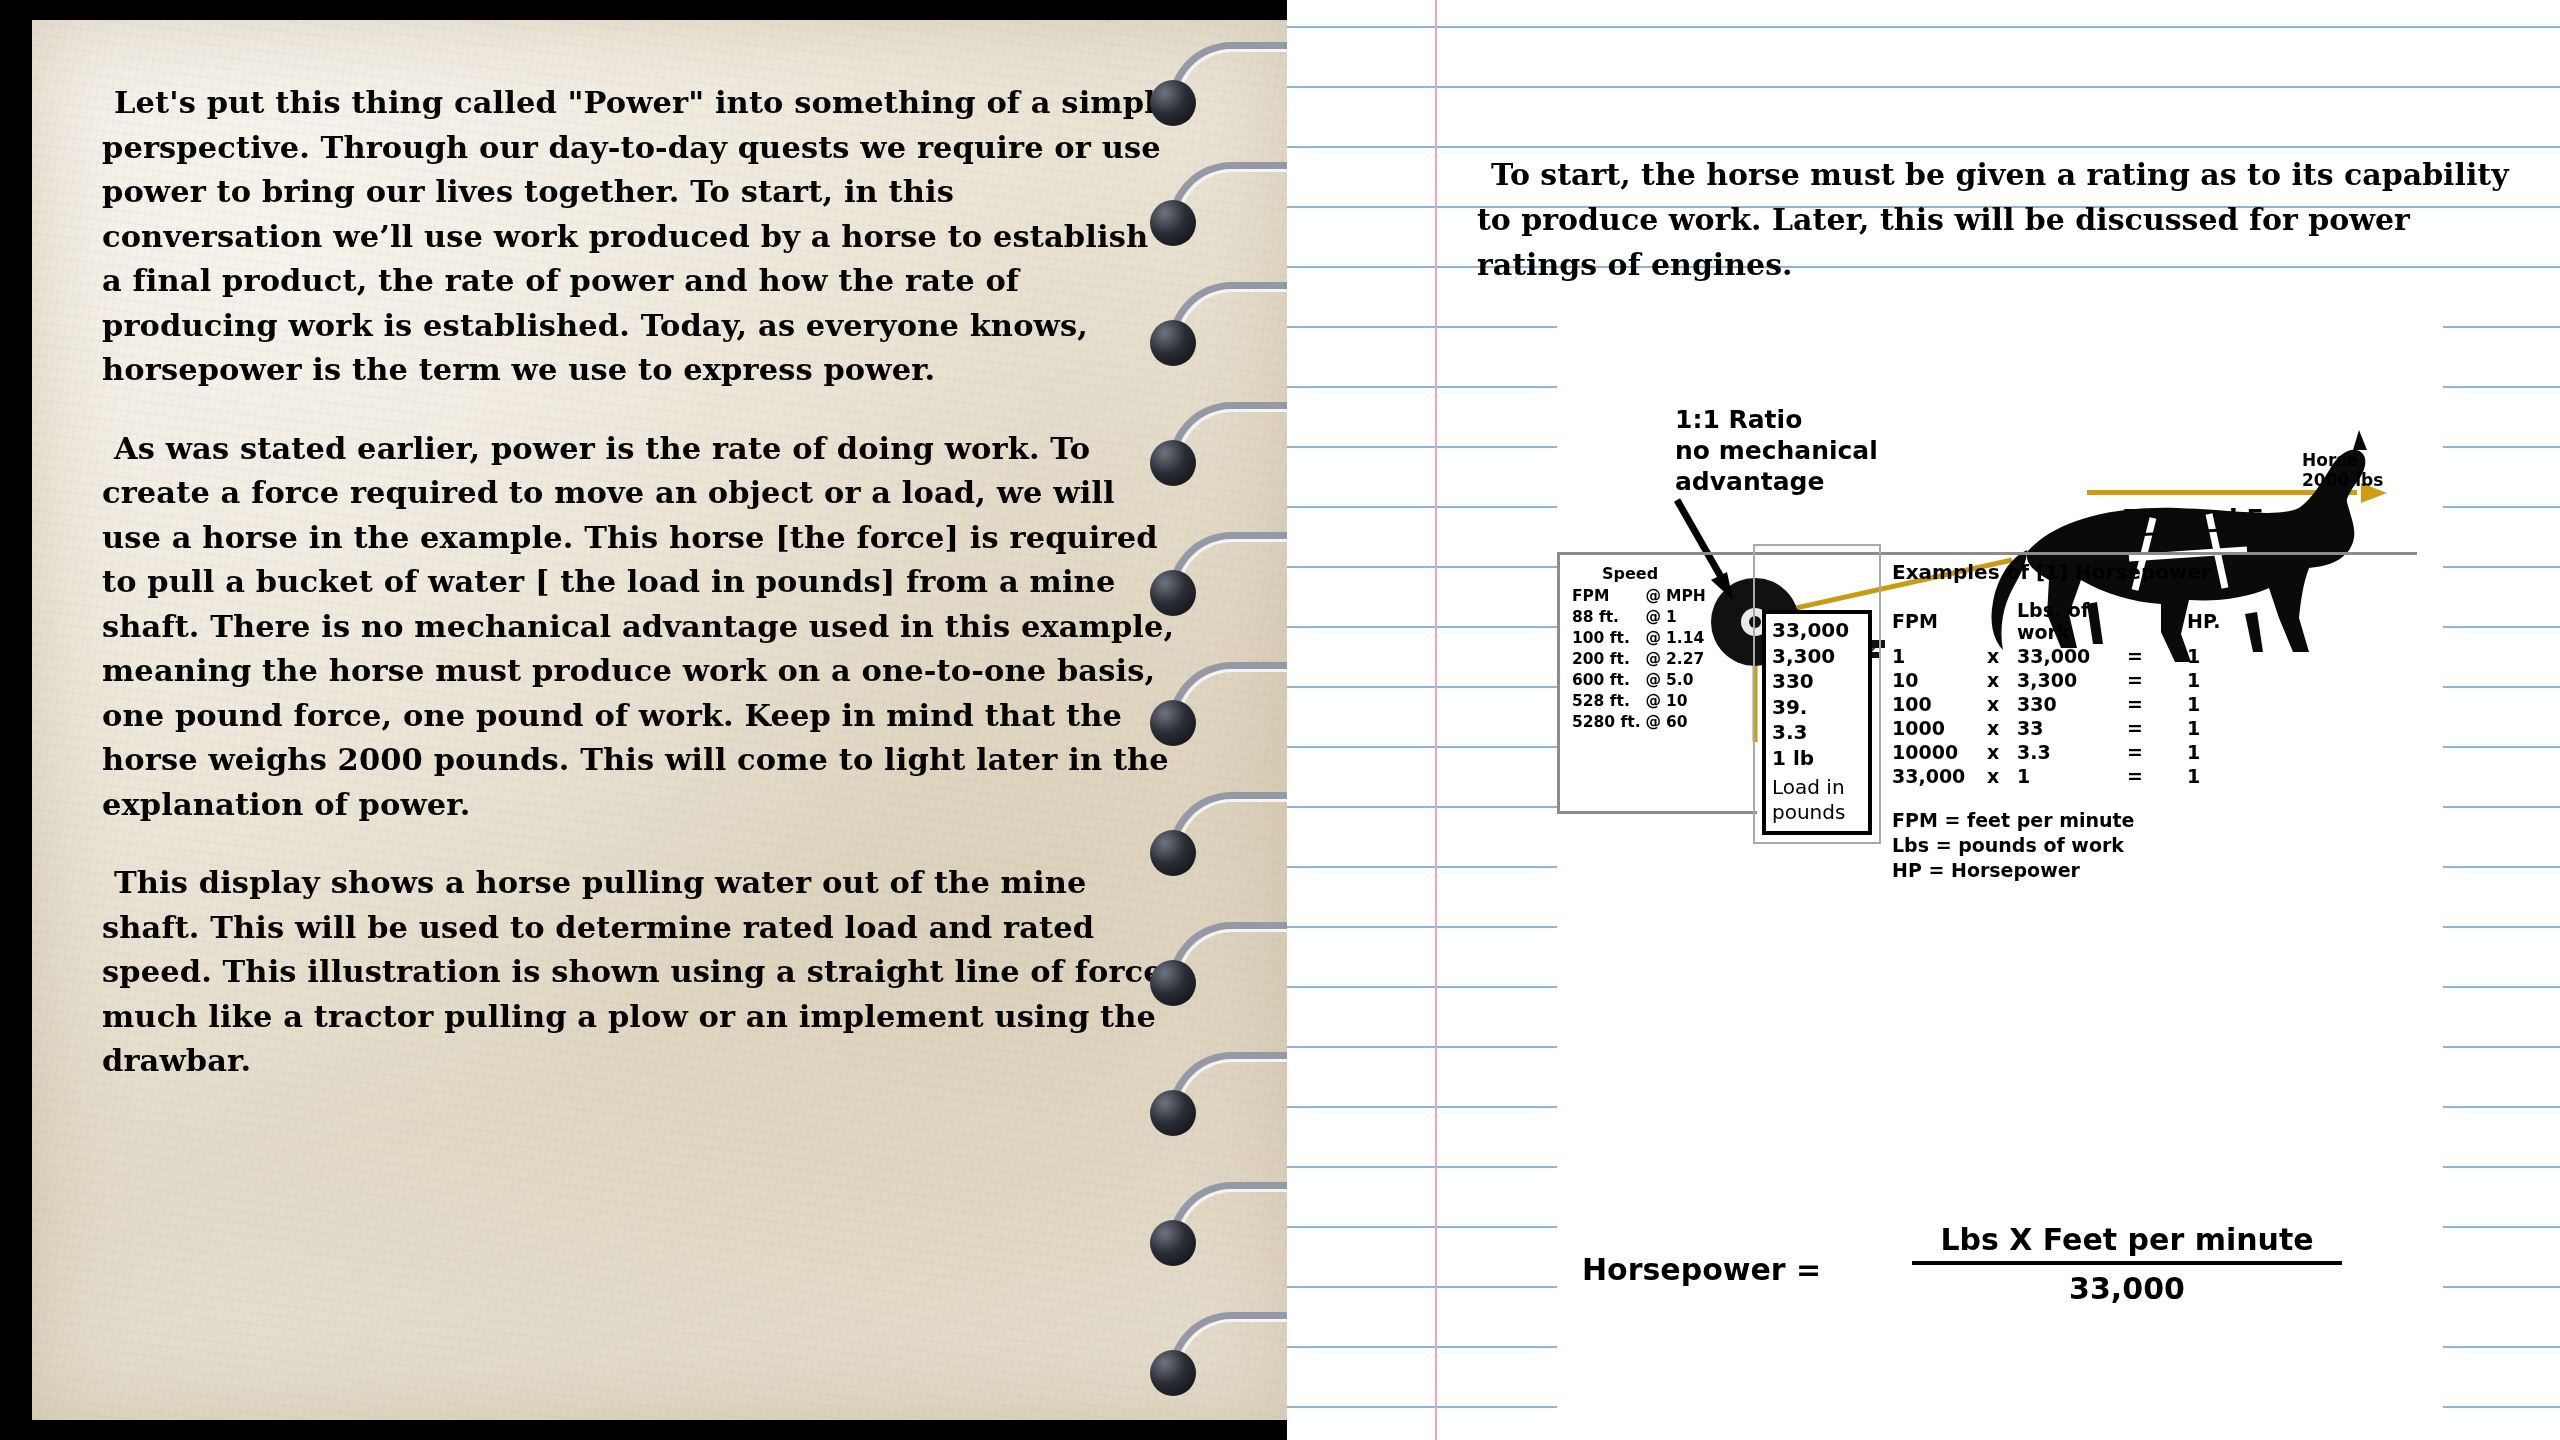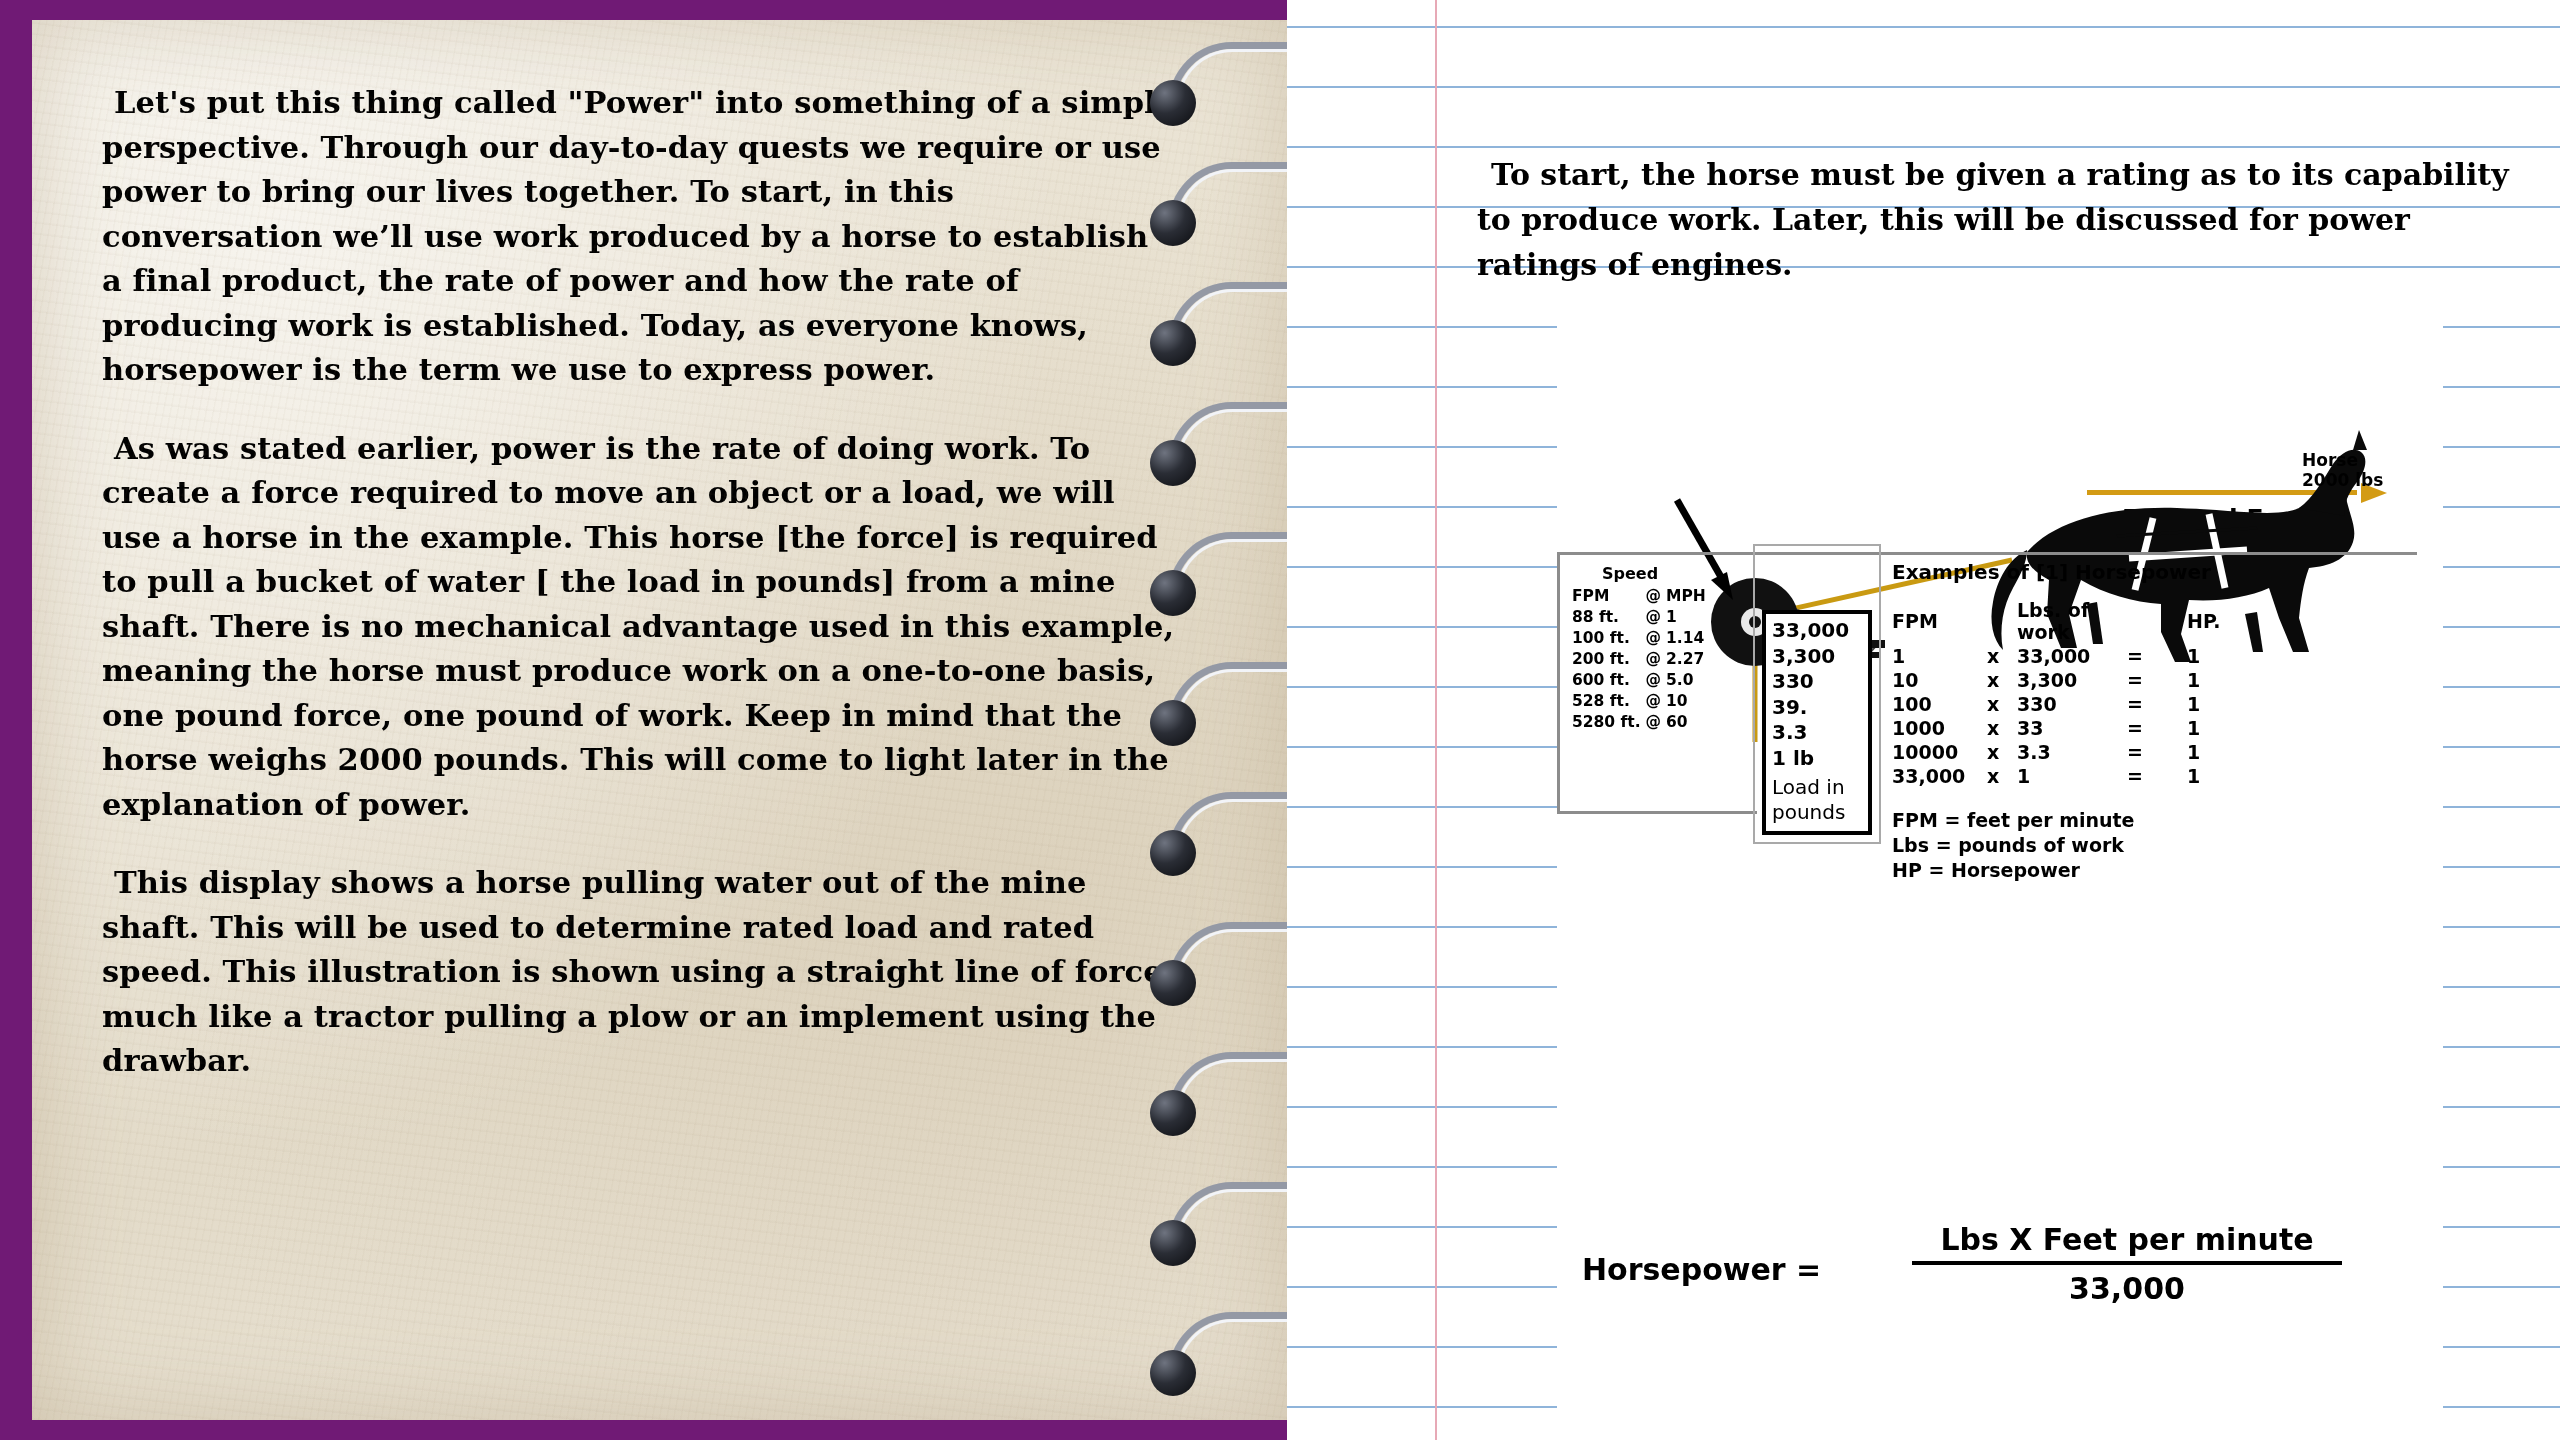--- a/index.html
+++ b/index.html
@@ -10,21 +10,21 @@
   body {
     width: 2560px;
     height: 1440px;
     overflow: hidden;
     font-family: "Liberation Serif", serif;
   }
   #page {
     position: relative;
     width: 2560px;
     height: 1440px;
-    background: #701a75;
+    background: #000000;
   }
 
   
   .left-page {
     position: absolute;
     left: 32px;
     top: 20px;
     width: 1255px;
     height: 1400px;
     background:
@@ -541,20 +541,21 @@
         <path d="M652,192 L668,266"></path>
         <path d="M572,236 L690,228"></path>
       </g>
       <g stroke="#0a0a0a" stroke-width="3" fill="none">
         <path d="M560,214 L700,206"></path>
       </g>
 
       <line x1="0" y1="232" x2="886" y2="232" stroke="#8c8c8c" stroke-width="0"></line>
     </svg>
 
+    <div class="ratio-label">1:1 Ratio<br>no mechanical<br>advantage</div>
     <div class="horse-label">Horse<br>2000 lbs</div>
 
     <div class="ground-line"></div>
 
     <div class="speed-table">
       <div class="speed-title">Speed</div>
       <div class="speed-tbl-inner">
         <table>
           <tbody>
               <tr>

